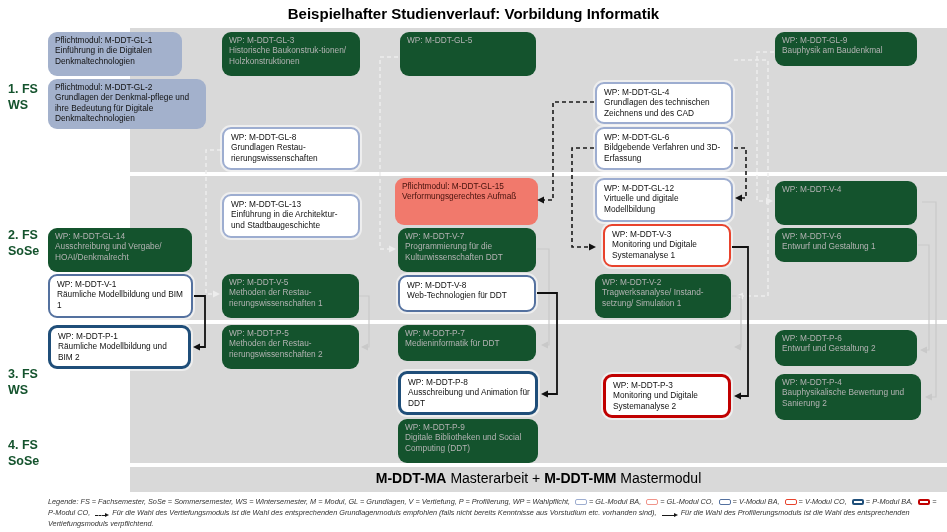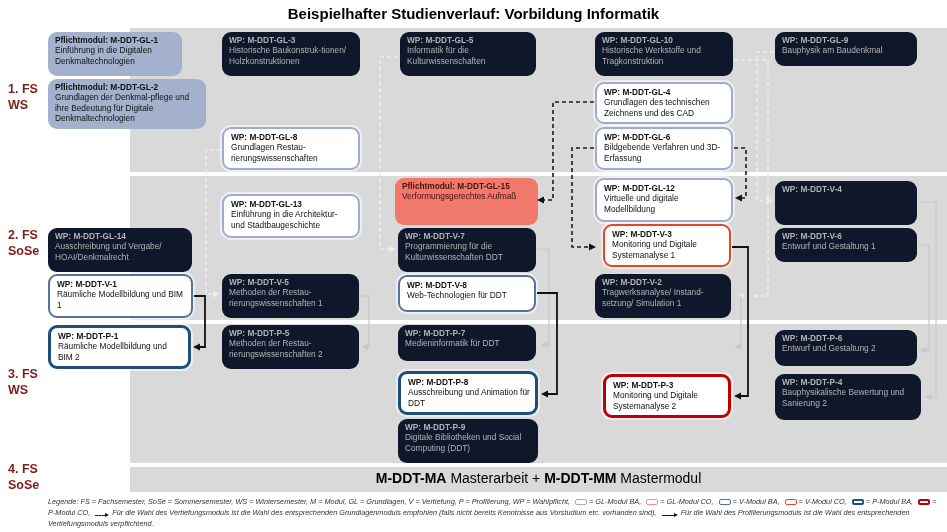--- a/index.html
+++ b/index.html
@@ -13,30 +13,30 @@
     position:absolute;left:0;top:5px;width:947px;text-align:center;
     font-size:15px;font-weight:bold;color:#000;
   }
   .band{position:absolute;left:130px;width:817px;background:var(--band-gray);}
   .band1{top:28px;height:144px;}
   .band2{top:176px;height:144px;}
   .band3{top:324px;height:139px;}
   .band4{top:467px;height:25px;}
   .rowlabel{
     position:absolute;left:8px;width:60px;
-    font-size:12.5px;font-weight:bold;color:#7f1d1d;line-height:1.25;
+    font-size:12.5px;font-weight:bold;color:#14532d;line-height:1.25;
   }
   .box{
     position:absolute;box-sizing:border-box;background:#fff;
     border-radius:9px;padding:3px 5px 2px 7px;
     font-size:8.3px;line-height:1.24;color:#111;
     box-shadow:0 0 0 2px rgba(255,255,255,.55);
   }
-  .box .code{font-weight:bold;}
-  .box.gray{color:var(--inactive-text);background:#0f172a;box-shadow:none;}
+  .box .code{font-weight:normal;}
+  .box.gray{color:var(--inactive-text);background:#14532d;box-shadow:none;}
   .box.gray .code{color:var(--inactive-text);}
   .box.pflicht-blue{background:var(--pflicht-blue);box-shadow:none;}
   .box.pflicht-red{background:var(--pflicht-red);color:#46120d;box-shadow:none;}
   .box.gl-ba{border:2.5px solid var(--gl-ba-border);}
   .box.v-ba{border:2.5px solid var(--v-ba-border);}
   .box.v-co{border:2.5px solid var(--v-co-border);}
   .box.p-ba{border:3.5px solid var(--p-ba-border);}
   .box.p-co{border:3.5px solid var(--p-co-border);}
   svg.overlay{position:absolute;left:0;top:0;pointer-events:none;}
   #light-connectors{z-index:1;}
@@ -81,21 +81,21 @@
     <div>WS</div>
   </div>
 <div class="rowlabel" style="top:228px">
     <div>2. FS</div>
     <div>SoSe</div>
   </div>
 <div class="rowlabel" style="top:367px">
     <div>3. FS</div>
     <div>WS</div>
   </div>
-<div class="rowlabel" style="top:462px">
+<div class="rowlabel" style="top:438px">
     <div>4. FS</div>
     <div>SoSe</div>
   </div>
 
 <svg id="light-connectors" class="overlay" width="947" height="532" viewBox="0 0 947 532">
   <g stroke="#ededed" stroke-width="1.5" fill="none" stroke-dasharray="4 3">
     <path d="M221,150 H206 V294 H214"></path>
     <path d="M398,57 H380 V249 H390"></path>
     <path d="M774,52 H757 V201 H767"></path>
     <path d="M734,60 H768 V296 H742"></path>
@@ -131,25 +131,20 @@
   <div class="box pflicht-blue" style="left:48px;top:79px;width:158px;min-height:50px">
       <div class="code">Pflichtmodul: M-DDT-GL-2</div>
       <div class="ttl">Grundlagen der Denkmal-pflege und ihre Bedeutung für Digitale Denkmaltechnologien</div>
     </div>
   <div class="box gray" style="left:222px;top:32px;width:138px;min-height:44px">
       <div class="code">WP: M-DDT-GL-3</div>
       <div class="ttl">Historische Baukonstruk-tionen/ Holzkonstruktionen</div>
     </div>
   <div class="box gray" style="left:400px;top:32px;width:136px;min-height:44px">
       <div class="code">WP: M-DDT-GL-5</div>
-      <div class="ttl">Informatik für die Kulturwissenschaften</div>
-    </div>
-  <div class="box gray" style="left:595px;top:32px;width:138px;min-height:44px">
-      <div class="code">WP: M-DDT-GL-10</div>
-      <div class="ttl">Historische Werkstoffe und Tragkonstruktion</div>
     </div>
   <div class="box gray" style="left:775px;top:32px;width:142px;min-height:34px">
       <div class="code">WP: M-DDT-GL-9</div>
       <div class="ttl">Bauphysik am Baudenkmal</div>
     </div>
   <div class="box gl-ba" style="left:595px;top:82px;width:138px;min-height:42px">
       <div class="code">WP: M-DDT-GL-4</div>
       <div class="ttl">Grundlagen des technischen Zeichnens und des CAD</div>
     </div>
   <div class="box gl-ba" style="left:222px;top:127px;width:138px;min-height:43px">

